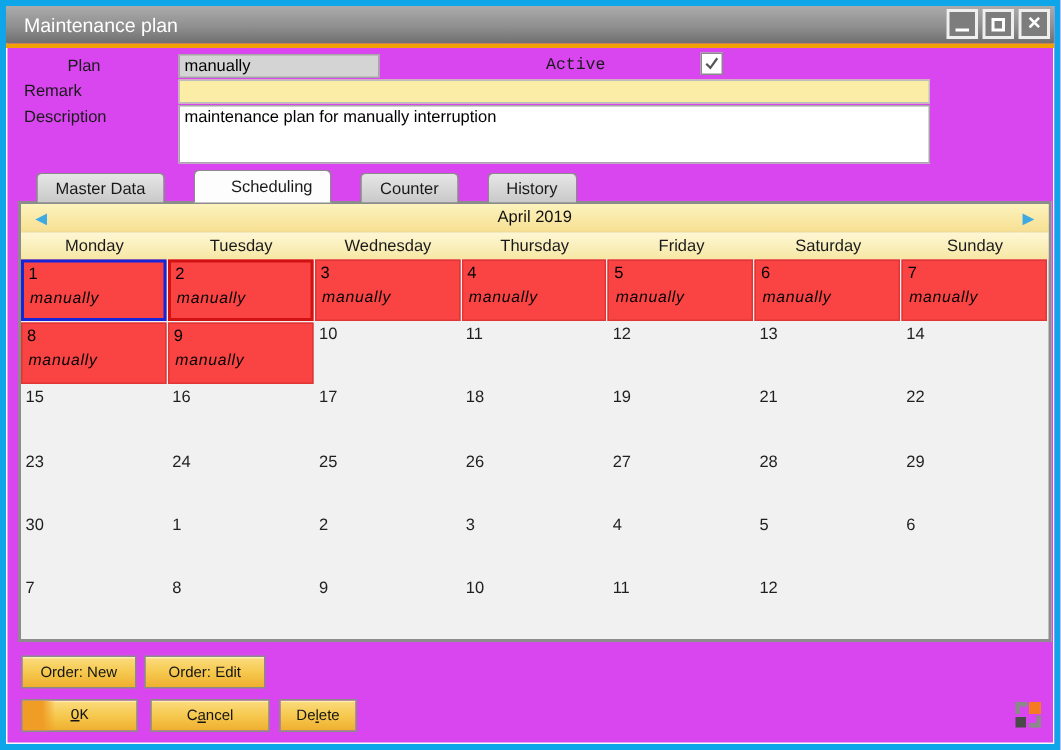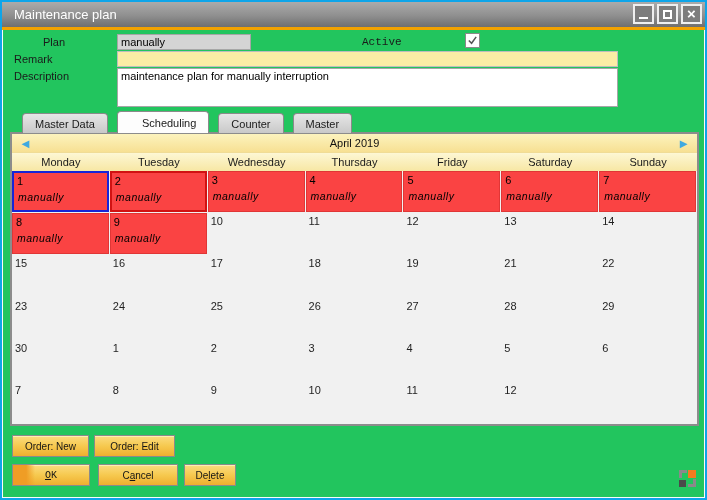--- a/index.html
+++ b/index.html
@@ -1,19 +1,19 @@
 <!DOCTYPE html>
 <html><head>
 <meta charset="utf-8">
 <style>
   * { box-sizing: border-box; margin: 0; padding: 0; }
   html,body { background:#ffffff; font-family:"Liberation Sans", sans-serif; }
   .window {
     position:relative; width:707px; height:500px;
-    background:#22c55e; border:2px solid #0ea5e9;
+    background:#d946ef; border:4px solid #0ea5e9;
     box-shadow: inset 0 0 0 1px #fafafa;
     overflow:hidden;
   }
   
   .titlebar {
     position:absolute; left:0; top:0; right:0; height:25px;
     background:linear-gradient(#ababab, #8f8f8f 55%, #6f6f6f);
     display:flex; align-items:center; padding-left:12px;
   }
   .titlebar .title { color:#ffffff; font-size:13px; }
@@ -39,21 +39,21 @@
   .desc-field   { left:115px; top:66px; width:501px; height:39px; background:#ffffff; }
   .active-label { left:360px !important;font-family:Liberation Mono, monospace; }
   .checkbox {
     position:absolute; left:463px; top:31px; width:15px; height:15px;
     background:#fff; border:1px solid #8a8a8a;
     display:flex; align-items:center; justify-content:center; cursor:pointer;
   }
   .checkbox svg { width:11px; height:11px; }
 
   
-  .tabs { position:absolute; left:20px; top:109px; display:flex; gap:9px; align-items:flex-end; z-index:5; }
+  .tabs { position:absolute; left:20px; top:109px; display:flex; gap:19px; align-items:flex-end; z-index:5; }
   .tab {
     font-size:11px; color:#1a1a1a; padding:4px 12px 3px 12px;
     background:linear-gradient(#e6e6e6,#c9c9c9);
     border:1px solid #8a8a8a; border-bottom:none;
     border-radius:4px 4px 0 0; cursor:pointer; height:20px;
   }
   .tab.active {
     background:#fdfdfd; height:22px; padding-top:5px;
     position:relative; z-index:6;padding-left:24px;
   }
@@ -164,21 +164,21 @@
   <span class="form-label" style="top:51px;">Remark</span>
   <div class="field remark-field"></div>
 
   <span class="form-label" style="top:68px;">Description</span>
   <div class="field desc-field">maintenance plan for manually interruption</div>
 
   <div class="tabs">
     <div class="tab">Master Data</div>
     <div class="tab active">Scheduling</div>
     <div class="tab">Counter</div>
-    <div class="tab">Master</div>
+    <div class="tab">History</div>
   </div>
 
   <div class="calendar">
     <div class="cal-month">
       <span class="cal-arrow left">◄</span>
       <span class="month-title">April 2019</span>
       <span class="cal-arrow right">►</span>
     </div>
     <div class="cal-dayrow">
       <span>Monday</span>

